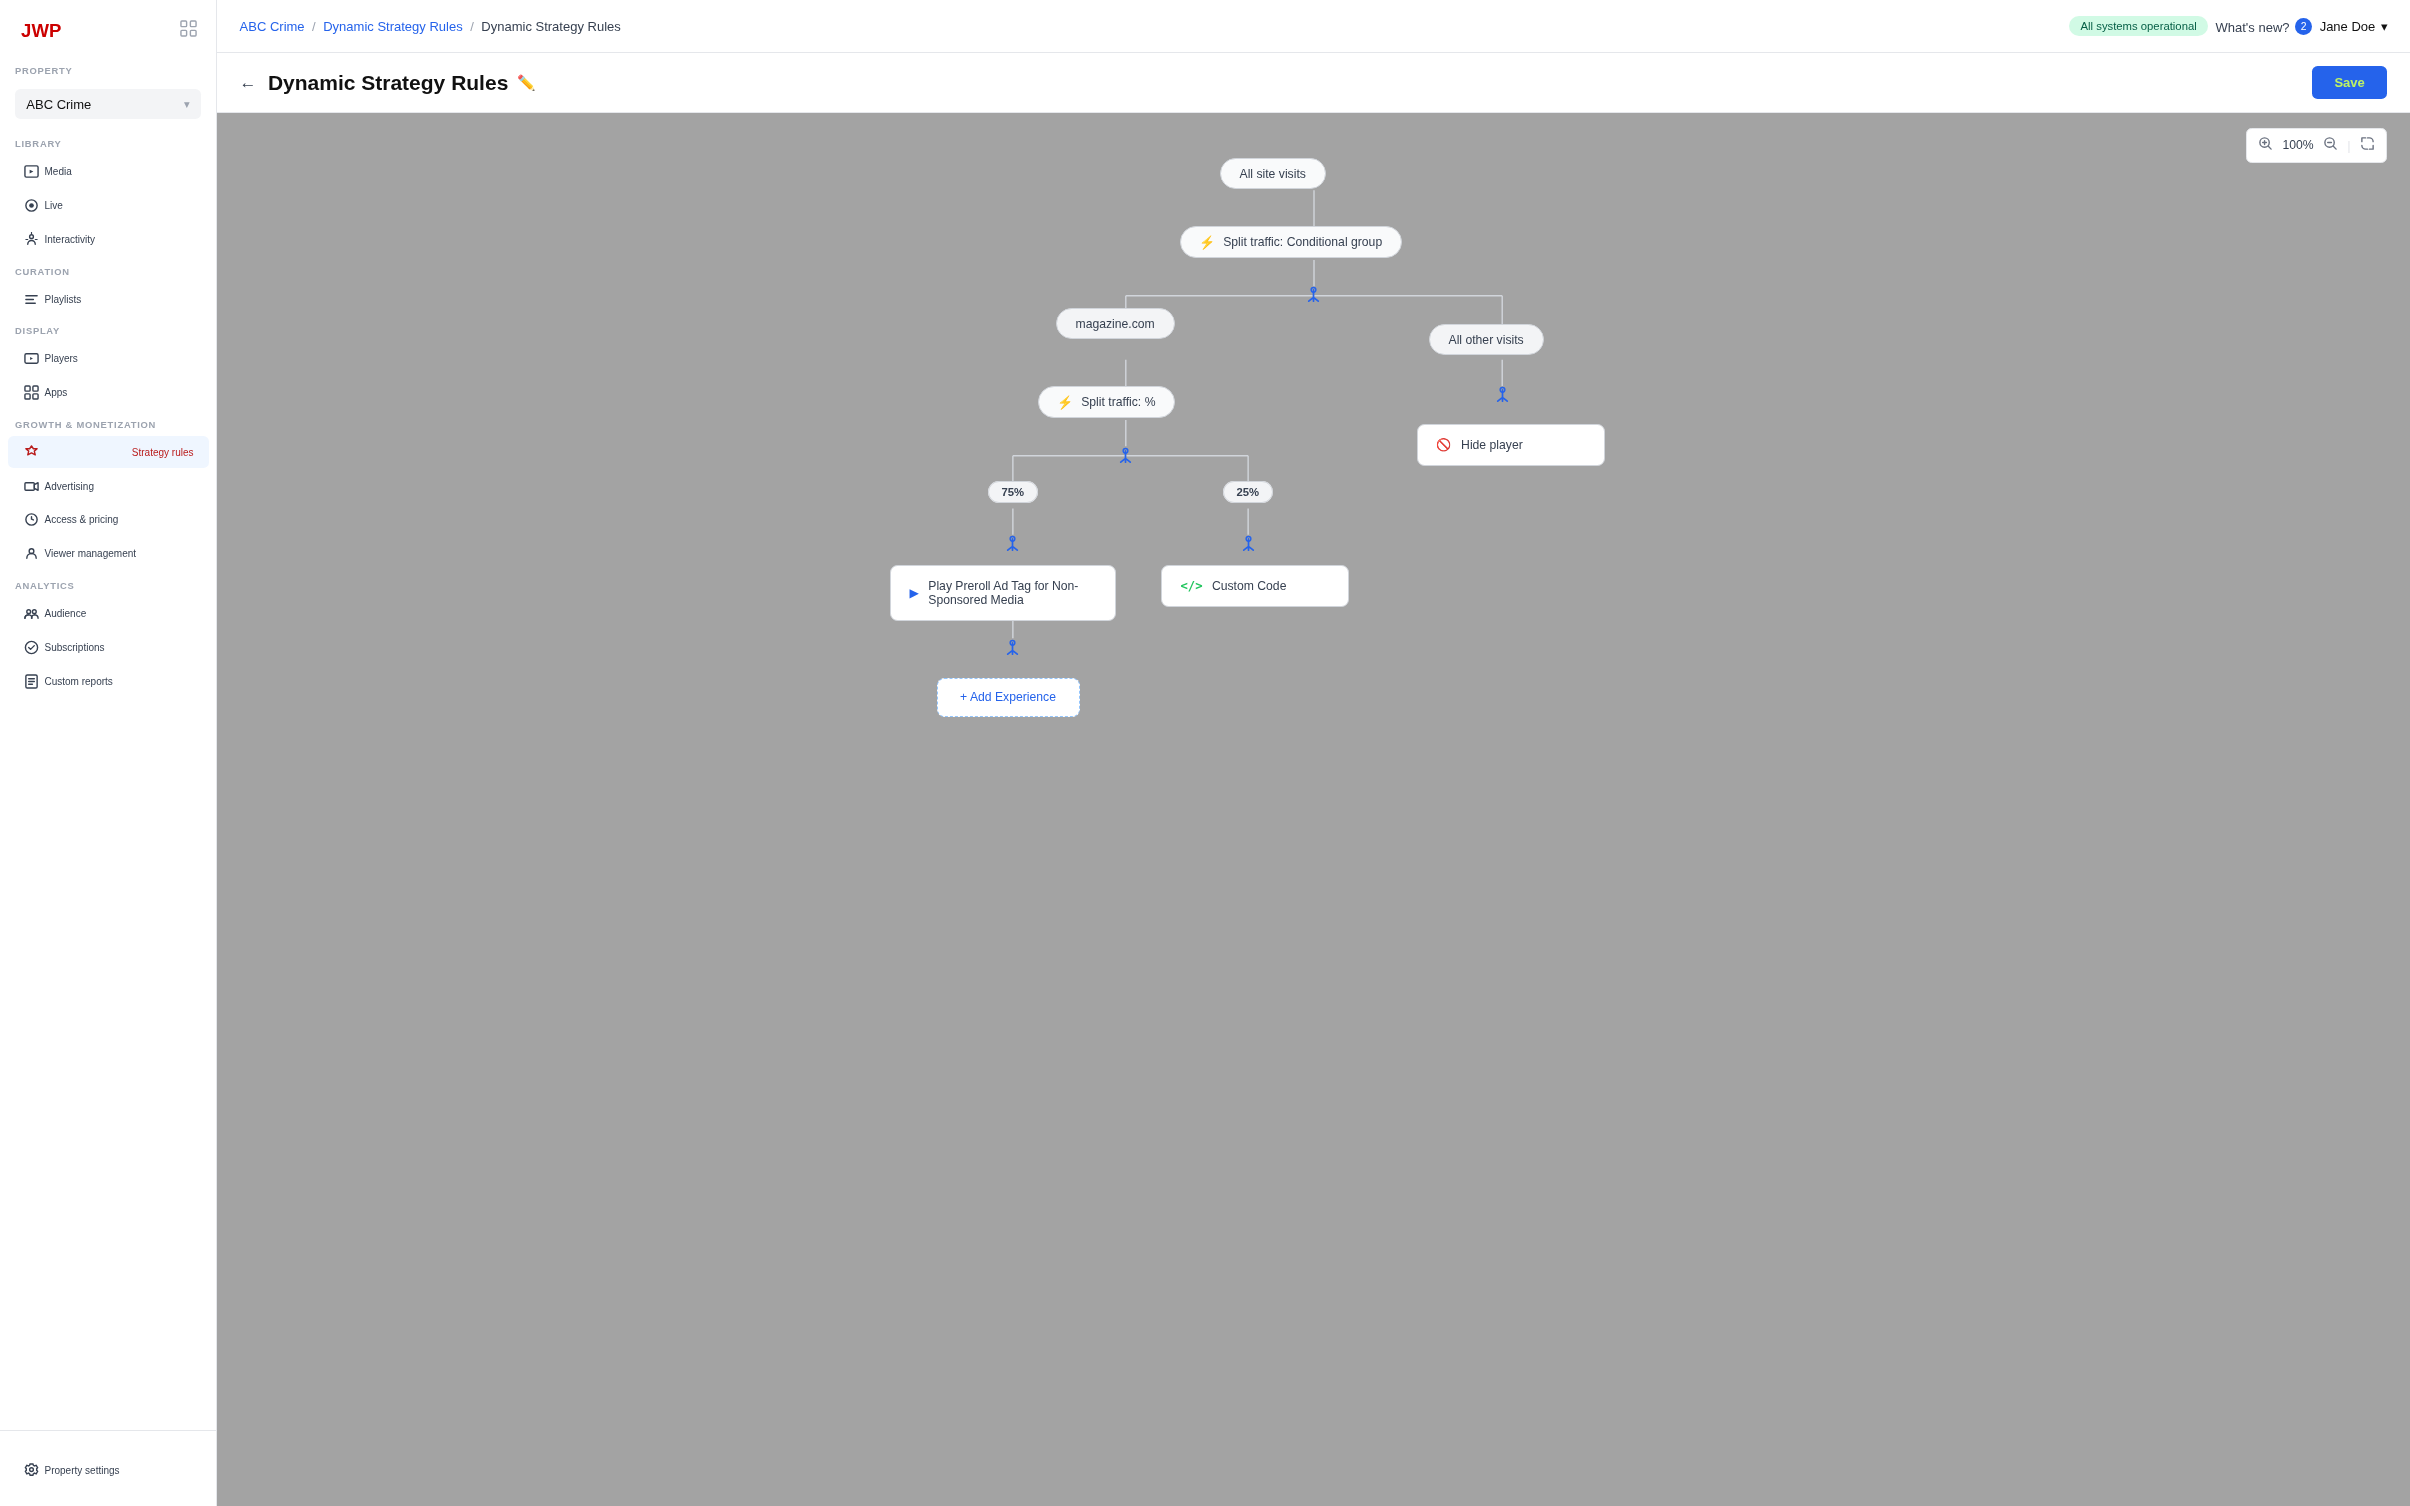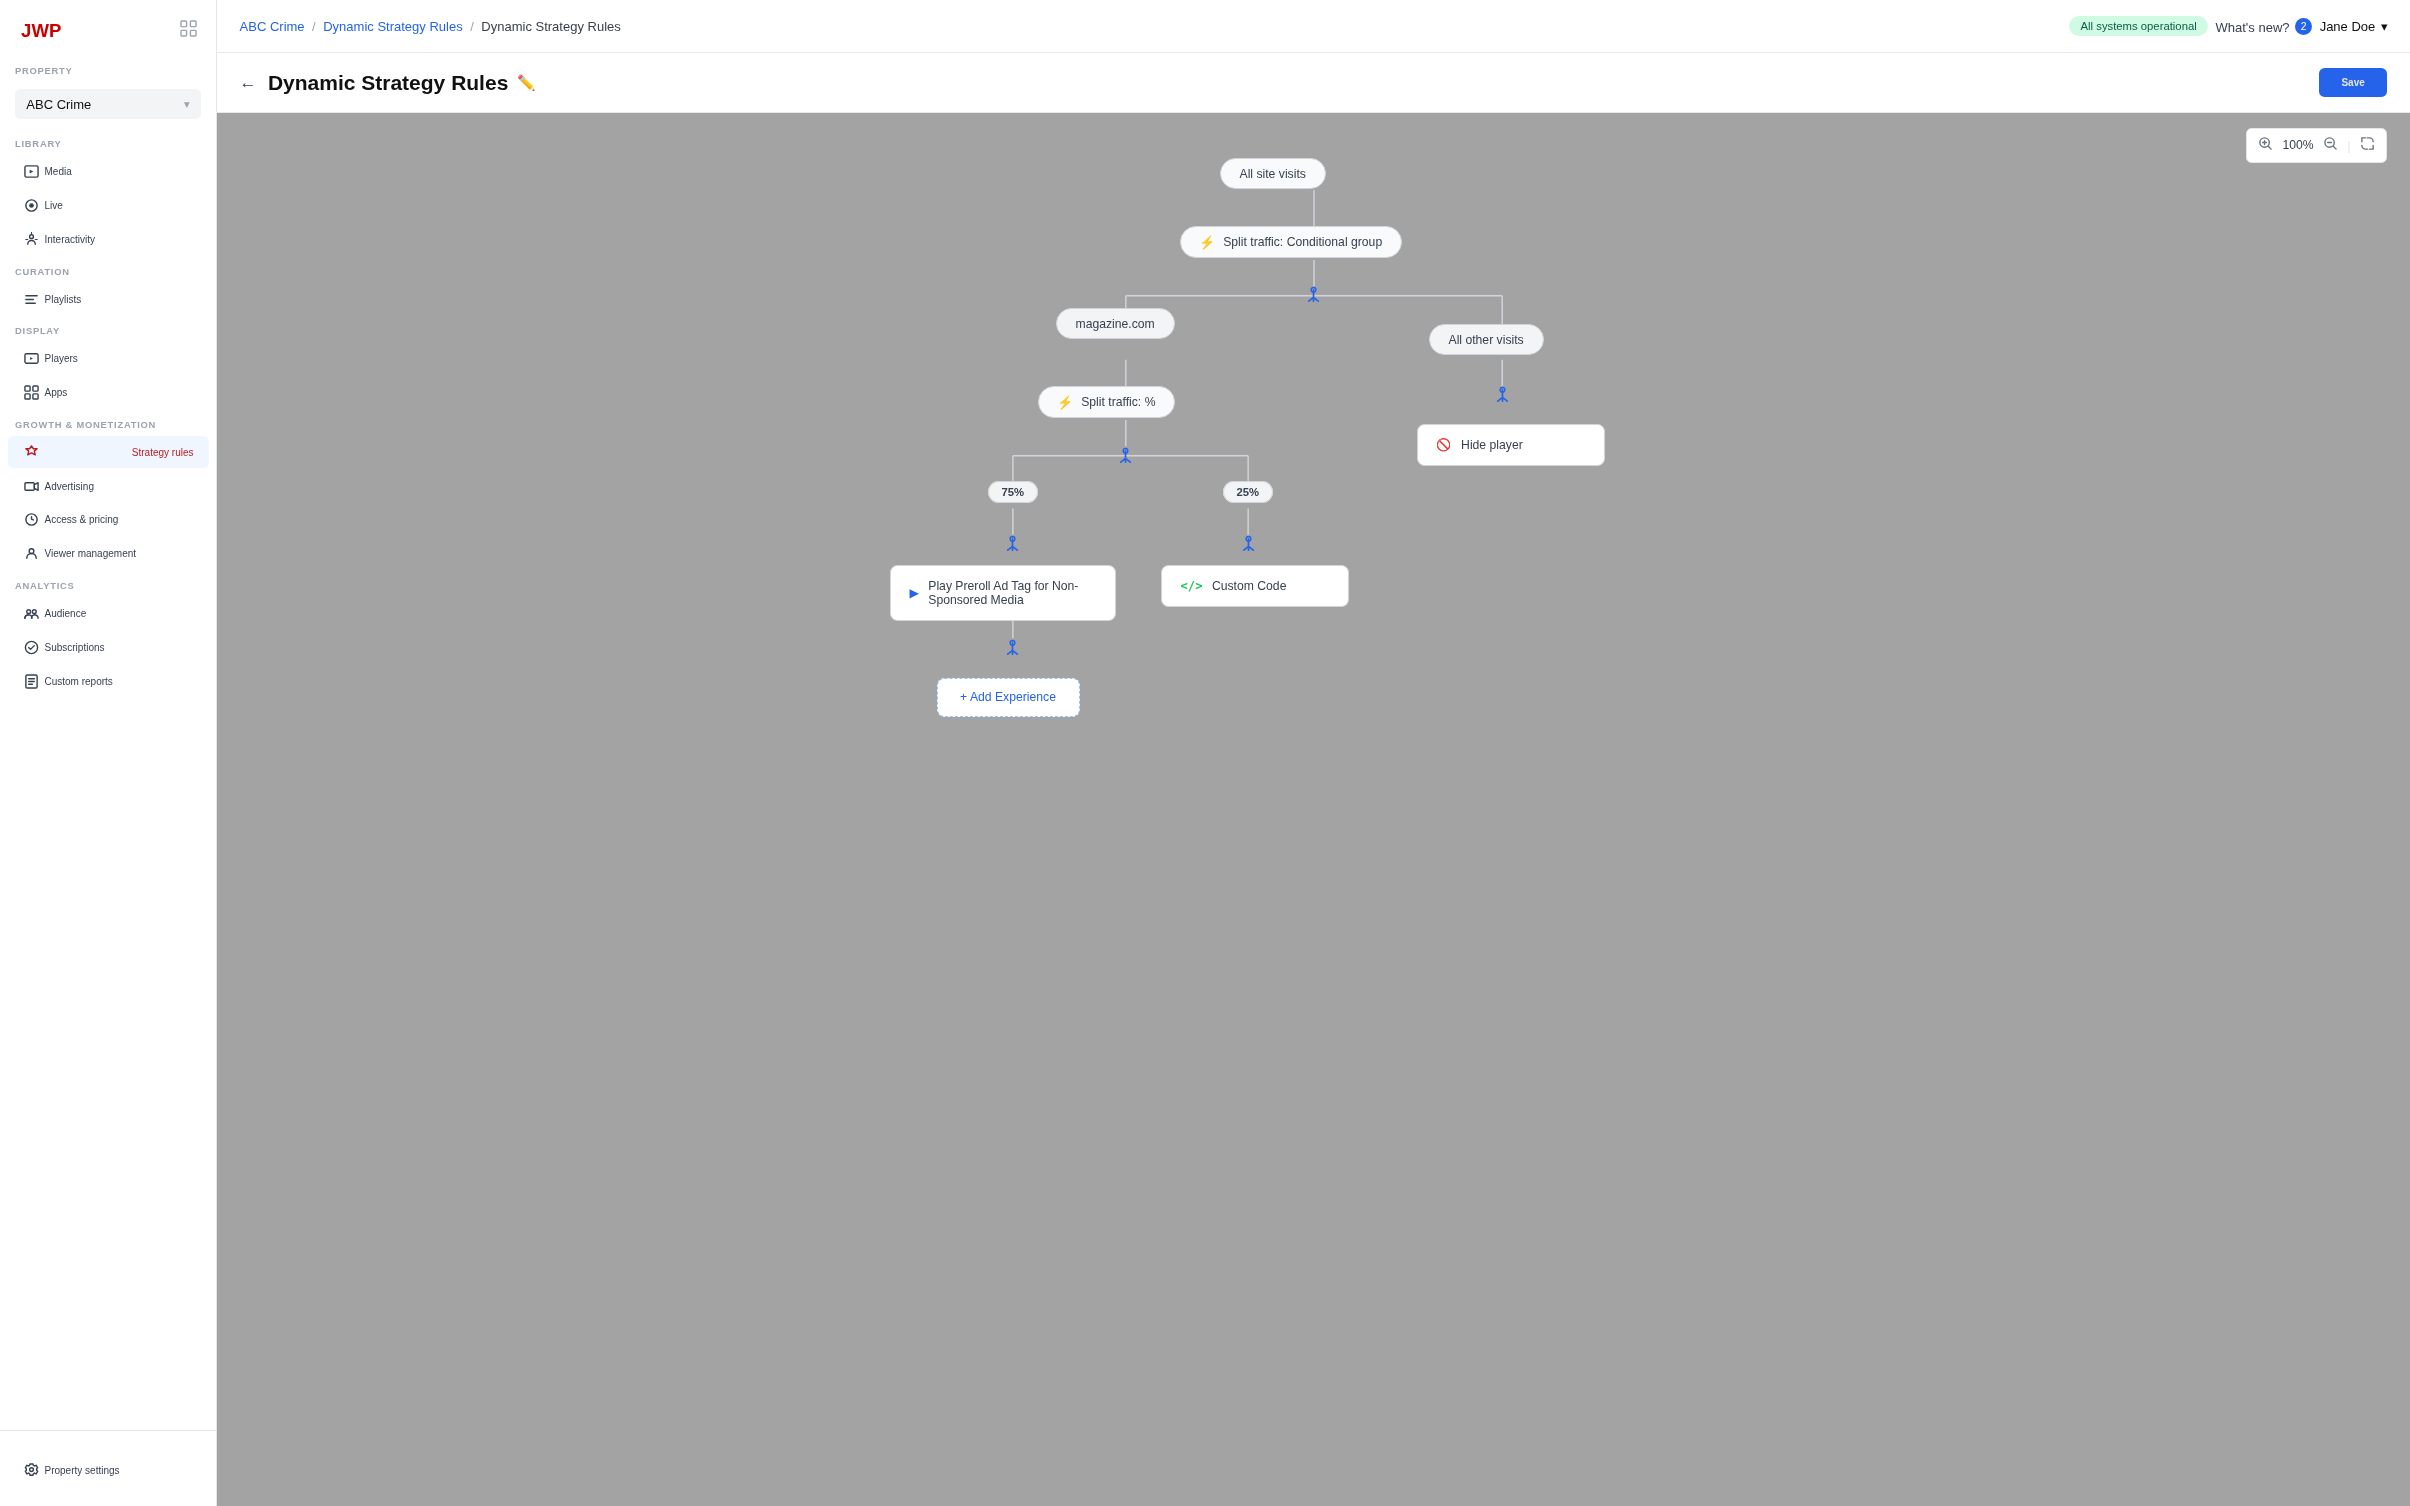--- a/index.html
+++ b/index.html
@@ -175,25 +175,25 @@
       font-weight: 600;
       color: #111;
       display: flex;
       align-items: center;
       gap: 9.4px;
     }
     .edit-icon { color: #2563eb; font-size: 15px; cursor: pointer; }
     .save-btn {
       margin-left: auto;
       background: #2563eb;
-      color: #e5e5e5;
+      color: #bef264;
       border: none;
       border-radius: 5.6px;
       padding: 9.4px 22.6px;
-      font-size: 10px;
+      font-size: 13px;
       font-weight: 600;
       cursor: pointer;
     }
 
     
     #diagram {
       position: absolute;
       top: 60px;
       left: 0;
       right: 0;

